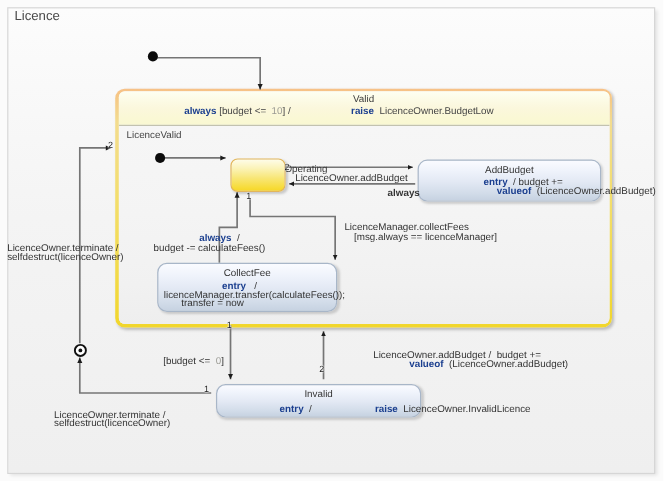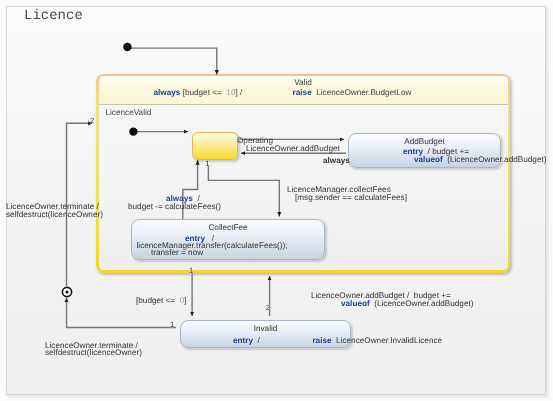--- a/index.html
+++ b/index.html
@@ -6,21 +6,21 @@
   html,body{margin:0;padding:0;background:#fff;}
   body{width:553px;height:401px;font-family:"Liberation Sans",sans-serif;overflow:hidden;
     -webkit-font-smoothing:antialiased;text-rendering:geometricPrecision;}
   #canvas{position:relative;width:553px;height:401px;background:#fbfbfb;}
 
   
   .frame{position:absolute;left:6px;top:6px;width:540px;height:389px;
     background:linear-gradient(to bottom,#fcfcfc 0%,#f4f4f4 45%,#efefef 100%);
     border:1px solid #d6d6d6;box-sizing:border-box;
     box-shadow:2px 2px 3px rgba(0,0,0,0.10);}
-  .frame-title{position:absolute;left:24px;top:7.5px;font-size:14px;color:#4a4a4a;font-family:Liberation Mono, monospace;}
+  .frame-title{position:absolute;left:12px;top:7.5px;font-size:11px;color:#4a4a4a;}
 
   
   .valid{position:absolute;left:96px;top:73.8px;width:414px;height:199.2px;
     border-radius:8px;box-sizing:border-box;overflow:hidden;
     background:linear-gradient(to bottom,#f7c188 0%,#f6c585 2%,#f3dc8e 14%,#f3de6e 45%,#f2da48 78%,#f1d62b 100%);
     box-shadow:1.5px 1.5px 2.5px rgba(0,0,0,0.22);}
   .valid-inner{position:absolute;left:2.5px;top:2.1px;right:2.5px;bottom:2.6px;
     border-radius:5px;overflow:hidden;background:#f4f4f4;}
   .valid-head{position:absolute;left:0;top:0;right:0;height:29.5px;
     background:linear-gradient(to bottom,#fefff3 0%,#fdfeef 6%,#fcfae4 30%,#fbf7dc 52%,#faf8d5 80%,#f9f8d2 100%);
@@ -39,21 +39,21 @@
 
   .st-operating{left:192px;top:132px;width:44px;height:28px;
     background:linear-gradient(to bottom,#fefce8 0%,#fbf3b8 28%,#f8e675 60%,#f7db35 92%,#f6d62a 100%);
     border:1px solid #e2b65a;border-radius:6px;
     box-shadow:1.5px 1.5px 2px rgba(0,0,0,0.18);padding-left:44px;}
   .st-operating .nm{margin-top:3px;color:#3a3a3a;}
 
   .blue-state{background:linear-gradient(to bottom,#fafbff 0%,#eff3fb 25%,#e3e9f4 52%,#d2dce9 82%,#c6d2e1 100%);
     border:1px solid #a8b6c8;box-shadow:1.5px 1.5px 2px rgba(0,0,0,0.16);}
   .st-addbudget{left:348px;top:133px;width:153px;height:34.5px;}
-  .st-collectfee{left:131px;top:219px;width:194px;height:41px;}
+  .st-collectfee{left:131px;top:219px;width:150px;height:41px;}
   .st-invalid{left:180px;top:320px;width:171px;height:28px;}
 
   .body-line{font-size:8.2px;color:#333;white-space:pre;}
   .kw{color:#1b3f8f;font-weight:bold;margin-left:48px;}
   .num{color:#9a9a93;}
 
   .ab1{position:absolute;left:6px;top:12.5px;}
   .ab2{position:absolute;left:17px;top:20.5px;}
   .st-addbudget .nm{margin-top:2.5px;}
 
@@ -154,21 +154,21 @@
     <div class="body-line iv1"><span class="kw">entry</span><span>  /  </span><span class="kw">raise</span><span>  LicenceOwner.InvalidLicence</span></div>
   </div>
 
   <div class="lbl" style="left:6px;top:202px;">LicenceOwner.terminate /</div>
   <div class="lbl" style="left:6px;top:210px;">selfdestruct(licenceOwner)</div>
 
   <div class="lbl" style="left:246px;top:143.5px;">LicenceOwner.addBudget</div>
   <div class="lbl kw" style="left:275px;top:156px;">always</div>
 
   <div class="lbl" style="left:287px;top:184.5px;">LicenceManager.collectFees</div>
-  <div class="lbl" style="left:295px;top:192.5px;">[msg.sender == calculateFees]</div>
+  <div class="lbl" style="left:295px;top:192.5px;">[msg.always == licenceManager]</div>
 
   <div class="lbl" style="left:118px;top:194px;"><span class="kw">always</span><span>  /</span></div>
   <div class="lbl" style="left:128px;top:202px;">budget -= calculateFees()</div>
 
   <div class="lbl" style="left:136px;top:295.5px;"><span>[budget &lt;=  </span><span class="num">0</span><span>]</span></div>
 
   <div class="lbl" style="left:282px;top:290.5px;padding-left:29px;">LicenceOwner.addBudget /  budget +=</div>
   <div class="lbl" style="left:293px;top:298.5px;"><span class="kw">valueof</span><span>  (LicenceOwner.addBudget)</span></div>
 
   <div class="lbl" style="left:45px;top:340.5px;">LicenceOwner.terminate /</div>

